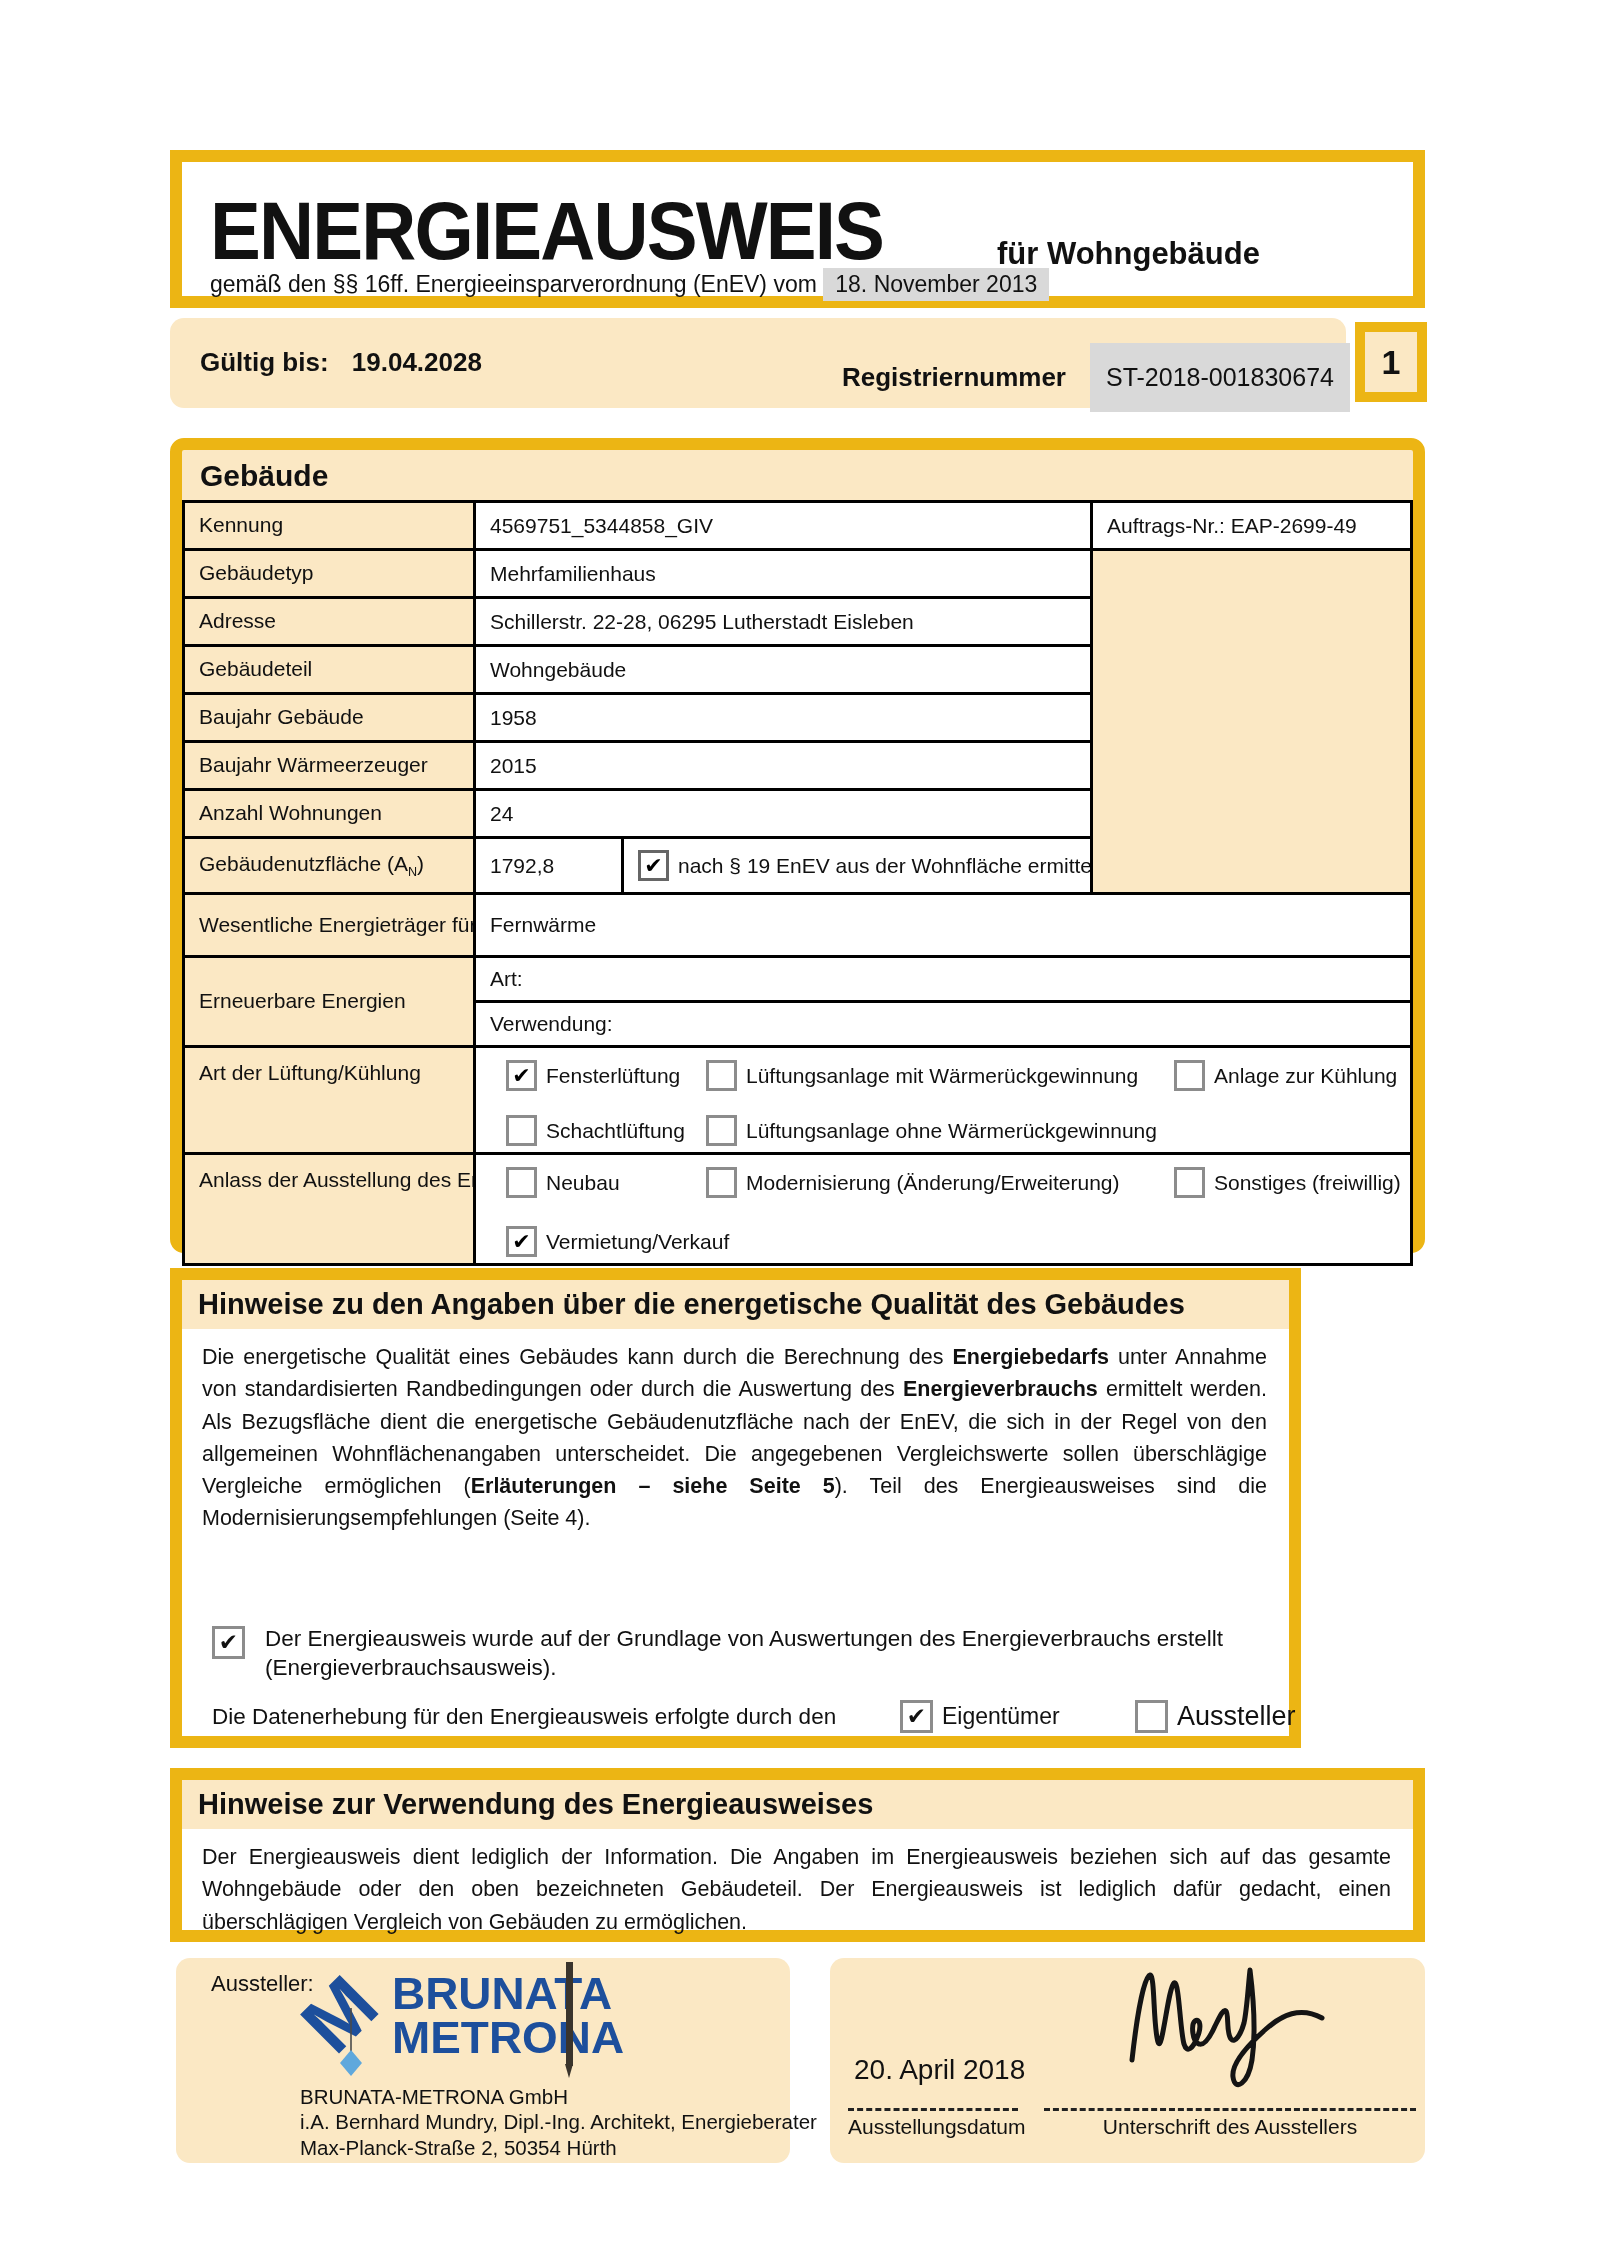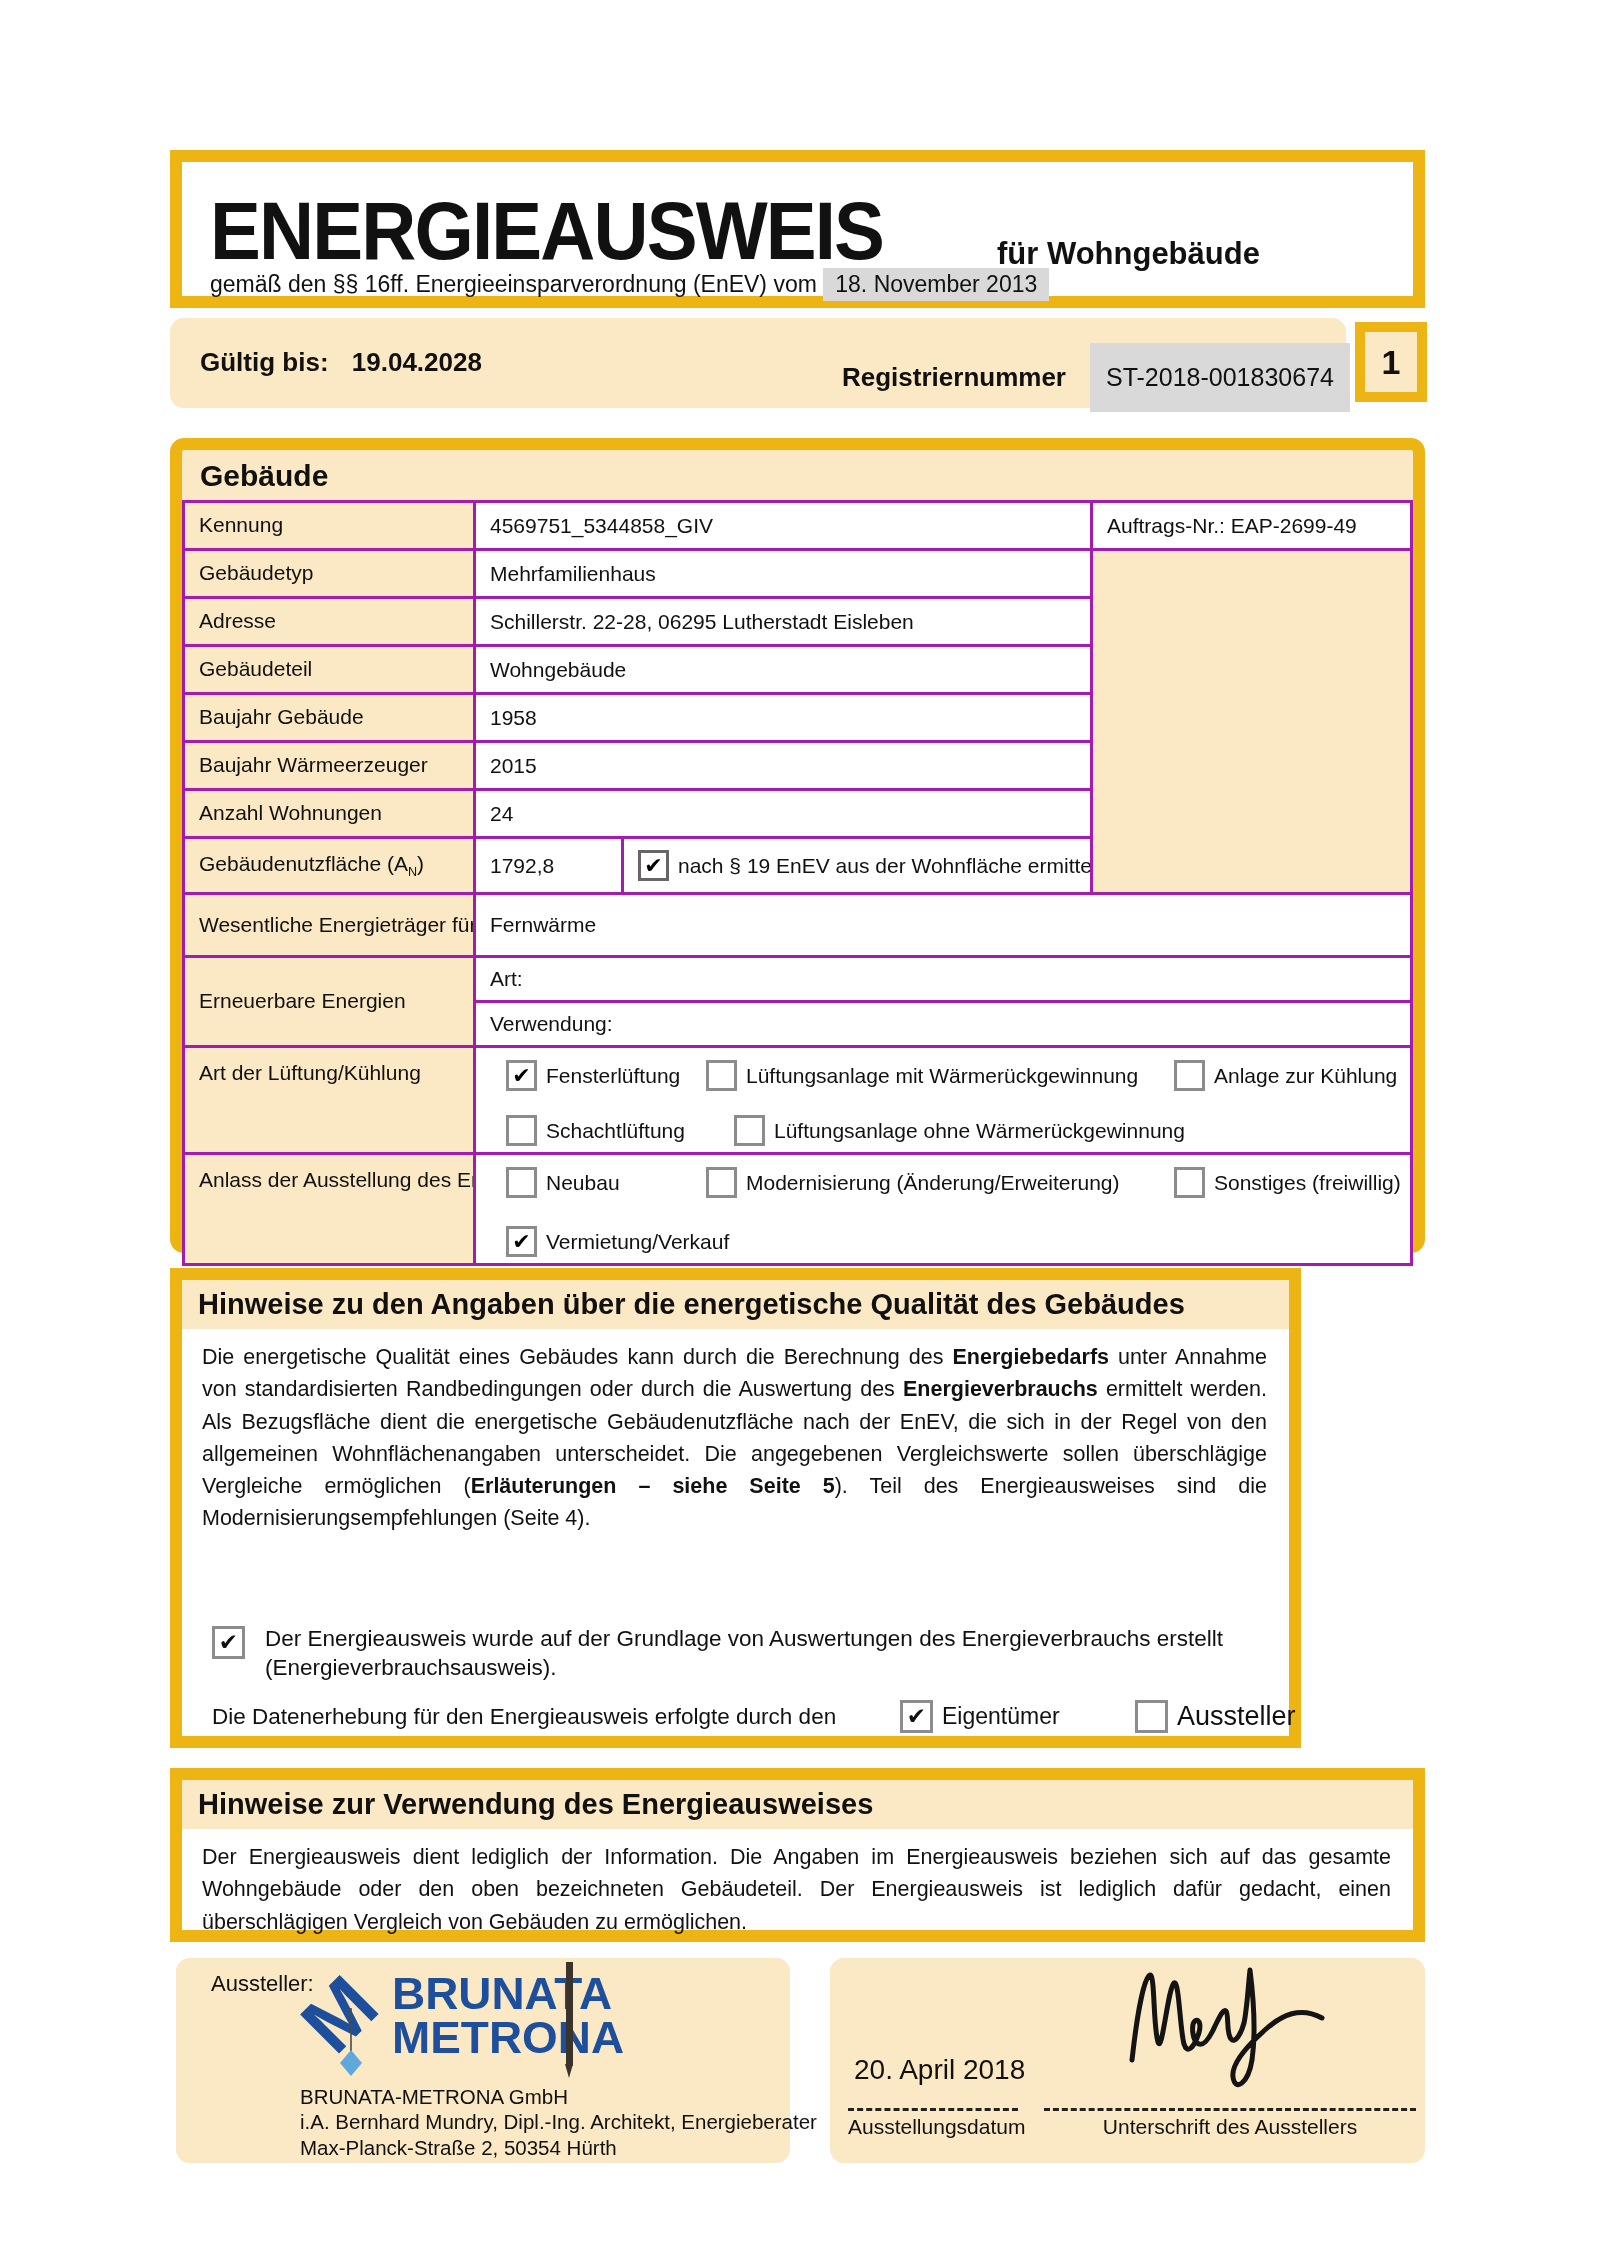--- a/index.html
+++ b/index.html
@@ -19,37 +19,37 @@
   .valid-strip{left:170px;top:318px;width:1176px;height:90px;}
   .valid-group{left:30px;top:29px;font-size:26px;font-weight:700;white-space:nowrap;}
   .reg-group{left:672px;top:25px;font-size:26px;white-space:nowrap;display:flex;align-items:center;}
   .reg-label{font-weight:700;margin-right:24px;}
   .reg-value{background:#D9D9D9;padding:20px 16px;font-size:25px;}
   .pagenum-box{left:1355px;top:322px;width:72px;height:80px;border:10px solid #ECB514;background:#FBE8C4;display:flex;align-items:center;justify-content:center;font-size:34px;font-weight:700;}
   
   .gbox{left:170px;top:438px;width:1255px;height:815px;}
   .gtitle{font-size:30px;font-weight:700;padding:9px 0 7px 18px;}
   table.gt{width:100%;border-collapse:collapse;table-layout:fixed;}
-  table.gt td{border:3px solid #a21caf;font-size:21px;padding:0 0 0 14px;vertical-align:middle;overflow:hidden;white-space:nowrap;}
+  table.gt td{border:3px solid #000000;font-size:21px;padding:0 0 0 14px;vertical-align:middle;overflow:hidden;white-space:nowrap;}
   td.lab{background:#FBE8C4;white-space:normal;line-height:1.25;}
   td.val{background:#fff;}
   td.creamcell{background:#FBE8C4;}
   tr.rr td{height:45px;}
   tr.r8 td{height:53px;}
   tr.r9 td{height:60px;}
   tr.r10 td{height:42px;}
   tr.r11 td{height:92px;vertical-align:top;}
   tr.r12 td{height:96px;vertical-align:top;}
   tr.r11 td.lab,tr.r12 td.lab{padding-top:12px;}
   sub.an{font-size:60%;}
   
   .cb{display:inline-flex;width:25px;height:25px;border:3px solid #8C8C8C;background:#fff;align-items:center;justify-content:center;font-family:"DejaVu Sans",sans-serif;font-size:22px;font-weight:700;color:#000;flex:none;line-height:1;}
   .optline{display:flex;align-items:center;padding-left:16px;}
   .optline.first{margin-top:12px;}
-  .optline.second{margin-top:24px;gap:28px;}
+  .optline.second{margin-top:24px;}
   .opt{display:flex;align-items:center;gap:9px;}
   .opt .t{font-size:21px;white-space:nowrap;}
   .w1{width:200px;}
   .w2{width:468px;}
   .inlinecb{display:inline-flex;align-items:center;gap:9px;}
   
   .sec2{left:170px;top:1268px;width:1131px;height:480px;background:#fff;}
   .sec3{left:170px;top:1768px;width:1255px;height:174px;background:#fff;}
   .strip{background:#FBE8C4;font-size:29px;font-weight:700;padding:8px 0 8px 16px;}
   .para{margin:12px 22px 0 20px;font-size:21.5px;line-height:1.5;text-align:justify;}

